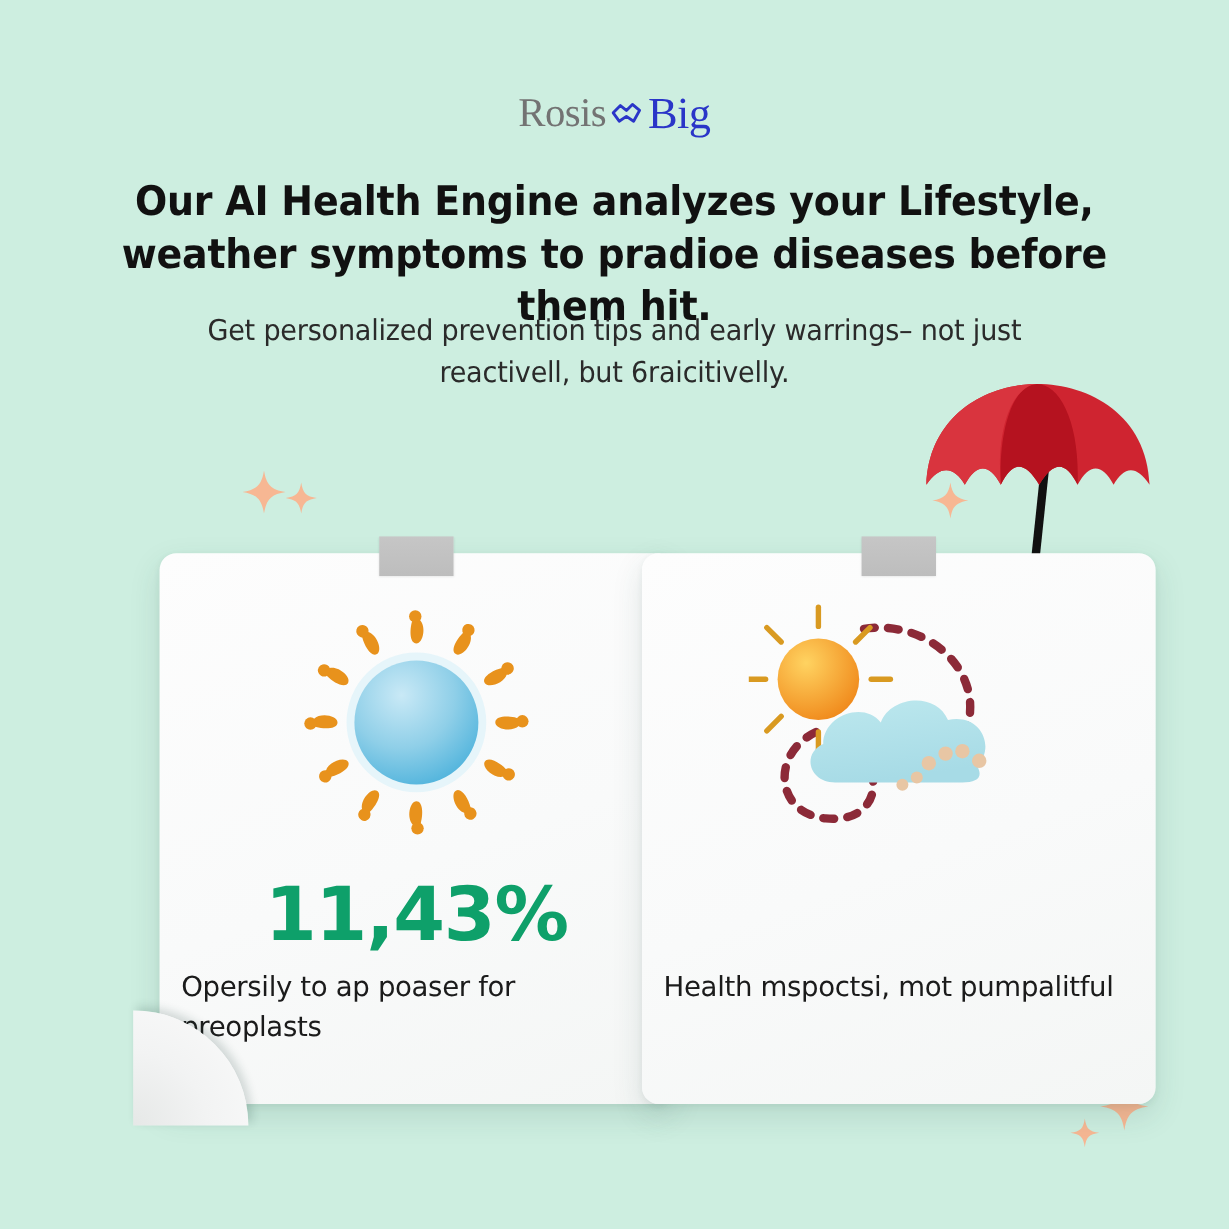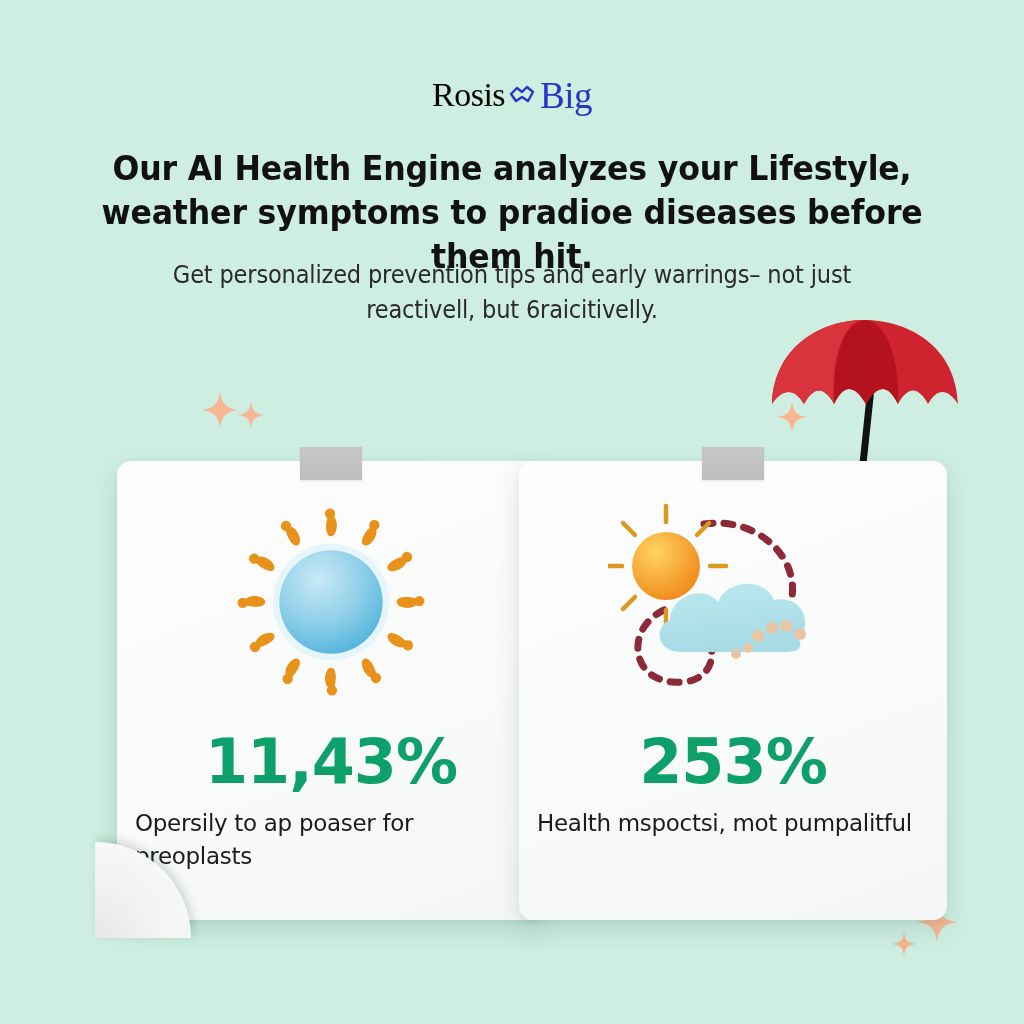--- a/index.html
+++ b/index.html
@@ -12,21 +12,21 @@
   }
 
   
   .logo {
     position:absolute; left:0; right:0; top:72px;
     display:flex; align-items:center; justify-content:center; gap:2px;
     height:46px;
   }
   .logo-rosis {
     font-family:"Liberation Serif", serif;
-    font-size:34px; color:#000000; letter-spacing:-0.5px;
+    font-size:34px; color:#737373; letter-spacing:-0.5px;
   }
   .logo-mark { width:30px; height:30px; display:block; margin:0 1px 0 0; }
   .logo-big {
     font-family:"Liberation Serif", serif;
     font-size:37px; color:#2a35c8; letter-spacing:-0.5px;
   }
 
   
   .headline {
     position:absolute; left:60px; right:60px; top:146px;
@@ -53,20 +53,21 @@
 
   
   .card {
     position:absolute;
     top:461px;
     width:428px;
     height:459px;
     background: linear-gradient(160deg,#fdfdfd 0%, #f9fafa 55%, #f4f6f5 100%);
     border-radius:14px;
     box-shadow: 0 10px 26px rgba(40,80,70,0.13), 0 2px 5px rgba(40,80,70,0.07);
+    margin-left: 16px;
   }
   .card-left  { left:117px; }
   .card-right { left:519px; }
 
   .tape {
     position:absolute;
     top:-14px; left:50%; transform:translateX(-50%);
     width:62px; height:33px;
     background: linear-gradient(180deg,#c6c6c6,#bdbdbd);
     box-shadow: 0 1px 2px rgba(0,0,0,0.10);
@@ -285,15 +286,14 @@
         <circle cx="150" cy="134" r="6"></circle>
         <circle cx="164" cy="126" r="6"></circle>
         <circle cx="178" cy="124" r="6"></circle>
         <circle cx="192" cy="132" r="6"></circle>
         <circle cx="140" cy="146" r="5"></circle>
         <circle cx="128" cy="152" r="5"></circle>
       </g>
     </svg>
   </div>
 
-  <div class="stat-number">253%</div>
   <div class="stat-caption">Health mspoctsi, mot pumpalitful</div>
 </div>
 
 </body></html>

